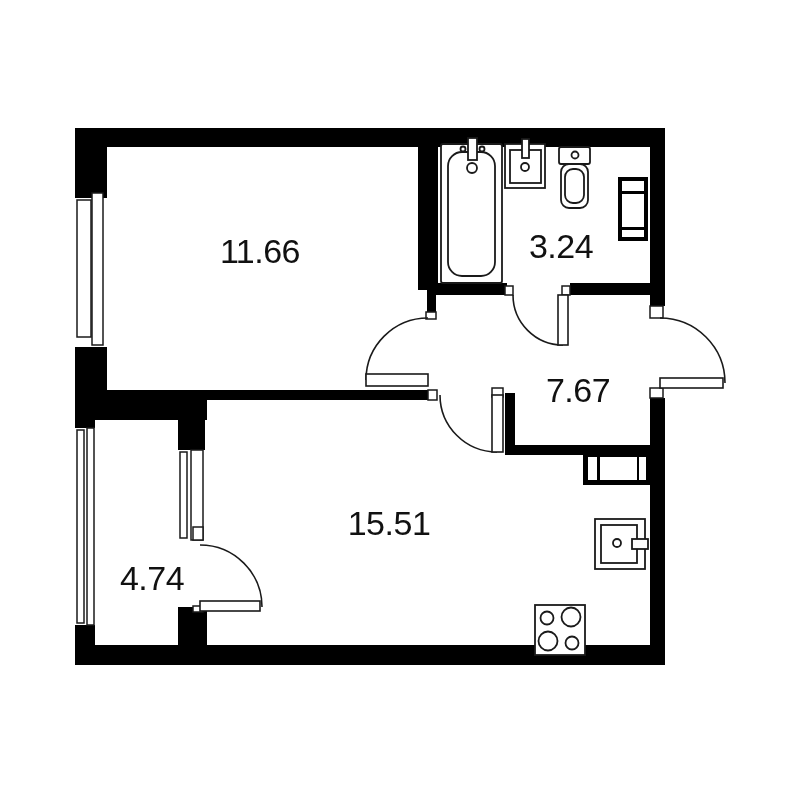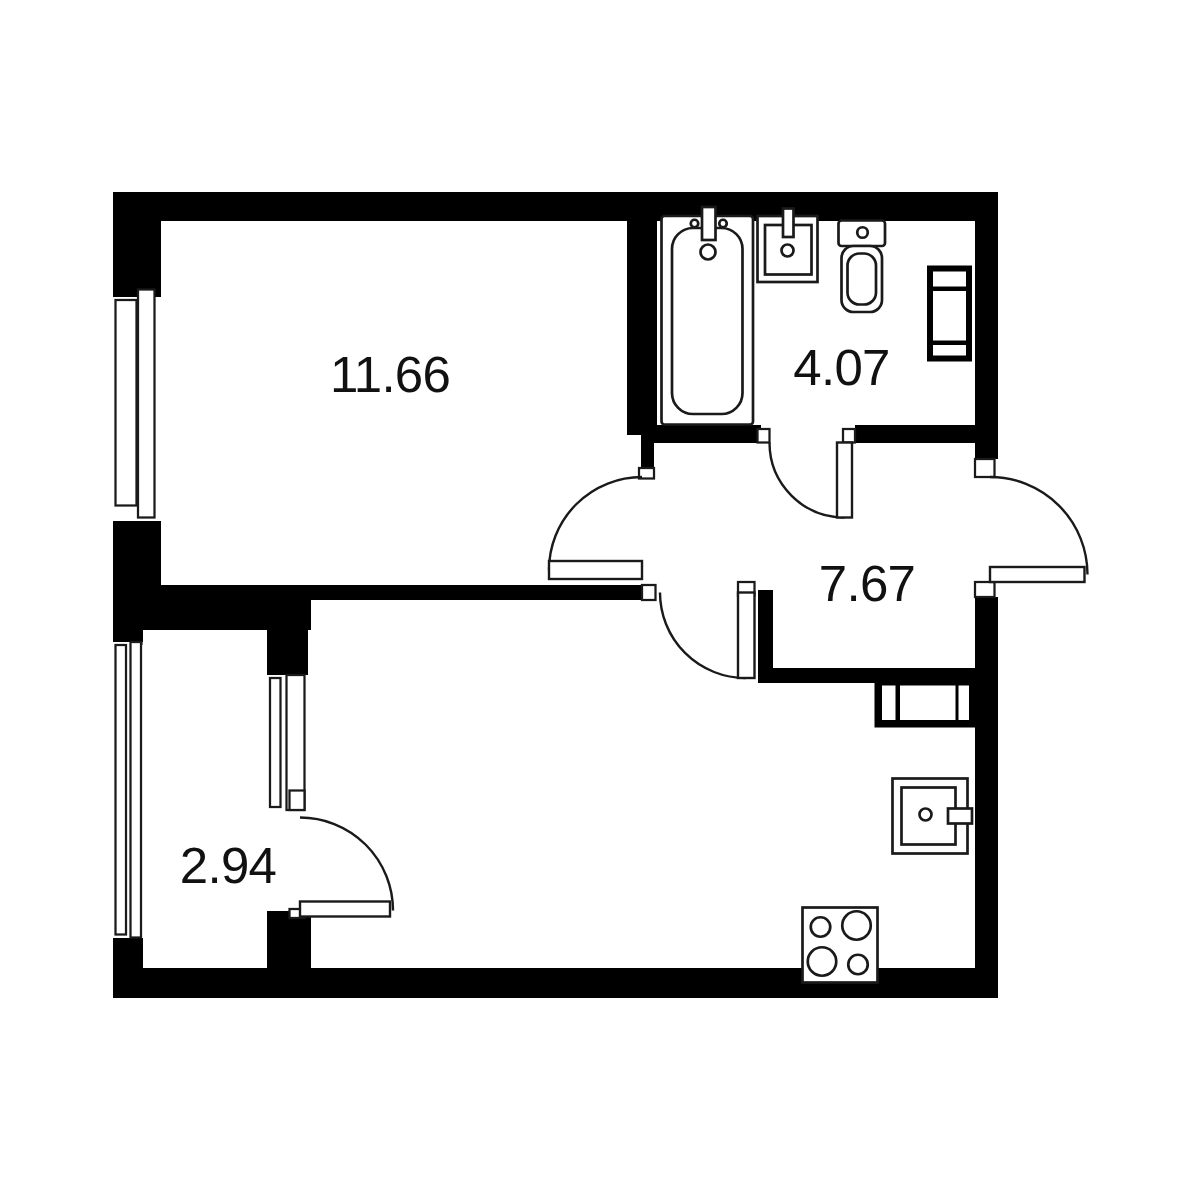--- a/index.html
+++ b/index.html
@@ -100,17 +100,18 @@
       <rect x="632" y="539" width="16" height="10" fill="#ffffff" stroke="#1a1a1a" stroke-width="1.8"></rect>
       <circle cx="617" cy="543" r="4" fill="#ffffff" stroke="#1a1a1a" stroke-width="1.8"></circle>
       <rect x="535" y="605" width="50" height="50" fill="#ffffff" stroke="#1a1a1a" stroke-width="1.8"></rect>
       <circle cx="547" cy="618" r="6.5" fill="#ffffff" stroke="#1a1a1a" stroke-width="1.8"></circle>
       <circle cx="571" cy="617" r="9.5" fill="#ffffff" stroke="#1a1a1a" stroke-width="1.8"></circle>
       <circle cx="548" cy="641" r="9.5" fill="#ffffff" stroke="#1a1a1a" stroke-width="1.8"></circle>
       <circle cx="572" cy="643" r="6.5" fill="#ffffff" stroke="#1a1a1a" stroke-width="1.8"></circle>
     </svg>
   <div id="labels">
       <div class="room-label" style="left: 260px; top: 251px;">11.66</div>
-      <div class="room-label" style="left: 561px; top: 246px;">4.07</div>
+      <div class="room-label" style="left: 561px; top: 246px;">3.24</div>
       <div class="room-label" style="left: 578px; top: 390px;">7.67</div>
-      <div class="room-label" style="left: 152px; top: 578px;">2.94</div>
+      <div class="room-label" style="left: 389px; top: 523px;">15.51</div>
+      <div class="room-label" style="left: 152px; top: 578px;">4.74</div>
     </div>
 </div>
 
 </body></html>

